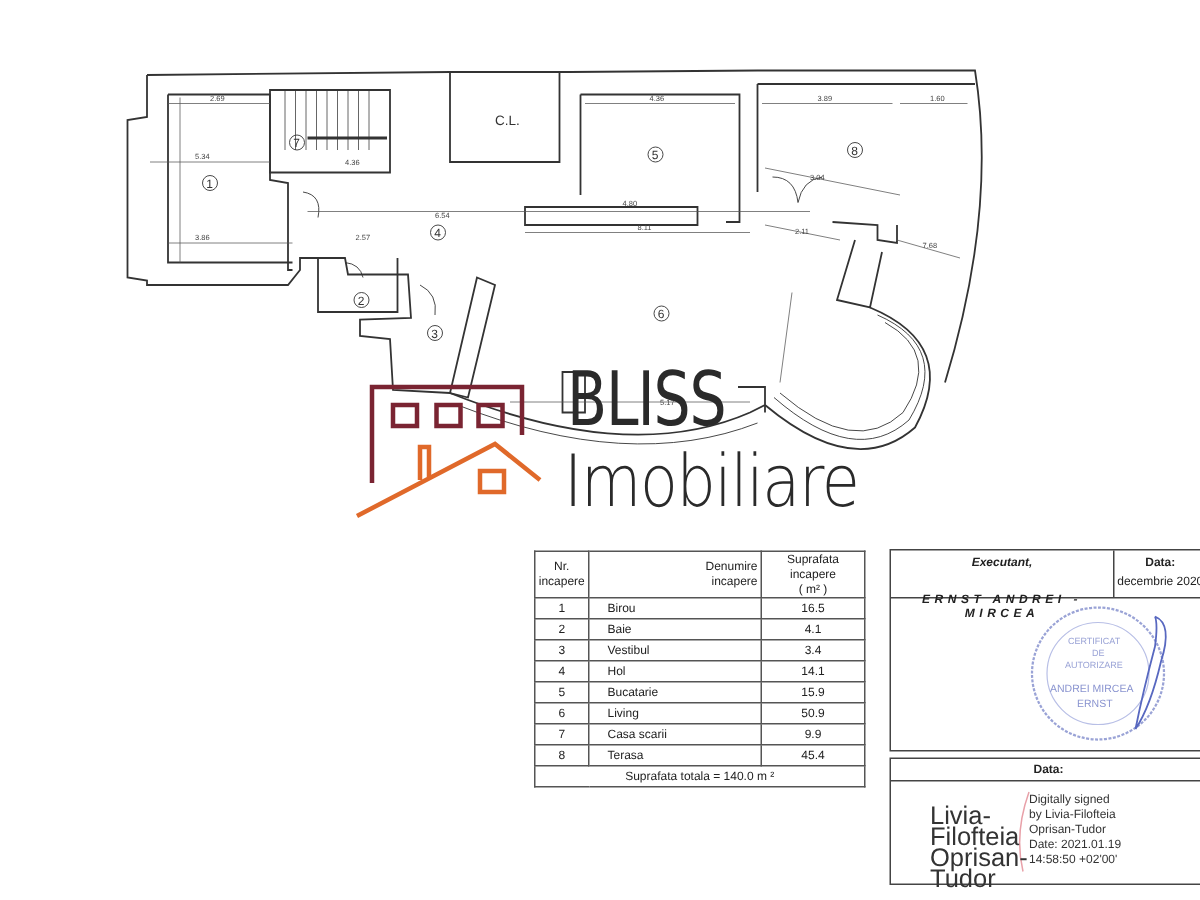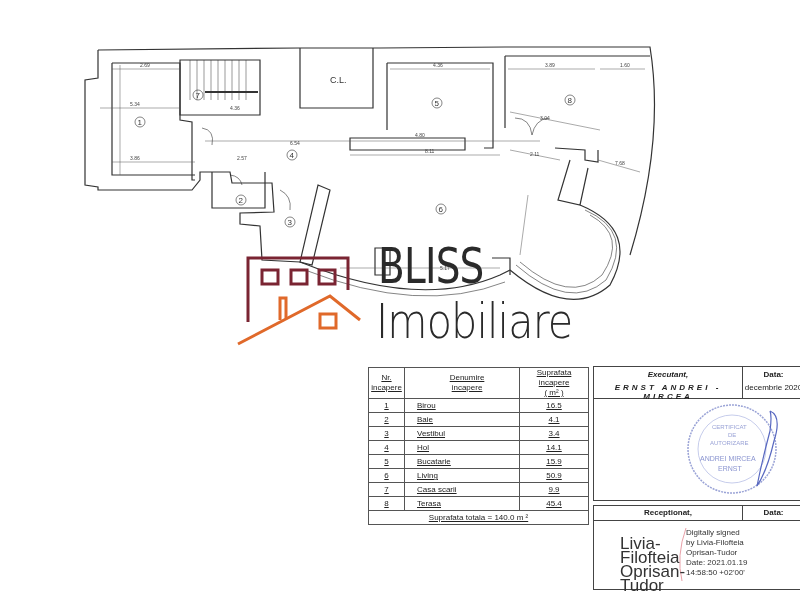--- a/index.html
+++ b/index.html
@@ -1,21 +1,21 @@
 <!DOCTYPE html>
 <html><head>
 <meta charset="utf-8">
 <style>
   html,body{margin:0;padding:0;background:#fff;}
   body{width:800px;height:600px;position:relative;overflow:hidden;font-family:"Liberation Sans",sans-serif;color:#222;}
   .plan{position:absolute;left:0;top:0;width:800px;height:360px;}
   .logo-text{position:absolute;font-family:"DejaVu Sans",sans-serif;font-weight:200;color:#2a2a2a;letter-spacing:-1px;}
   .logo-bliss{left:378px;top:240px;font-size:50px;line-height:52px;font-weight:normal;transform:scaleX(0.78);transform-origin:left top;}
   .logo-imob{left:376px;top:296px;font-size:48px;line-height:50px;transform:scaleX(0.86);transform-origin:left top;}
-  table.rooms{position:absolute;left:368px;top:367px;border-collapse:collapse;font-size:8px;text-decoration:underline;}
+  table.rooms{position:absolute;left:356px;top:367px;border-collapse:collapse;font-size:8px;}
   table.rooms td,table.rooms th{border:1px solid #555;padding:0 2px;height:13px;font-weight:normal;}
   table.rooms th{height:26px;text-align:center;line-height:10px;}
   .c1{width:31px;text-align:center;}
   .c2{width:100px;text-align:left;padding-left:12px !important;}
   .c3{width:64px;text-align:center;}
   .sum{text-align:center;font-weight:bold;}
   .box{position:absolute;border:1px solid #444;font-size:8px;}
   .exec{left:593px;top:366px;width:210px;height:133px;border-top:1px solid #444;}
   .exec .row1{display:flex;border-bottom:1px solid #444;height:31px;}
   .exec .left{width:148px;border-right:1px solid #444;text-align:center;font-style:italic;}
@@ -138,21 +138,21 @@
   </g>
 </svg>
 
 <div class="logo-text logo-bliss">BLISS</div>
 <div class="logo-text logo-imob">Imobiliare</div>
 
 <table class="rooms">
   <tbody>
       <tr>
     <th class="c1"><span>Nr.</span><br><span>incapere</span></th>
-    <th class="c2" style="text-align:center"><span>Denumire</span><br><span>incapere</span></th>
+    <th class="c2" style="text-align:right"><span>Denumire</span><br><span>incapere</span></th>
     <th class="c3"><span>Suprafata incapere</span><br><span>( m² )</span></th>
   </tr>
   <tr>
         <td class="c1">1</td>
         <td class="c2">Birou</td>
         <td class="c3">16.5</td>
       </tr>
   <tr>
         <td class="c1">2</td>
         <td class="c2">Baie</td>
@@ -191,42 +191,41 @@
   <tr>
         <td colspan="3" class="sum">Suprafata totala = 140.0 m ²</td>
       </tr>
 </tbody>
   </table>
 
 <div class="box exec">
   <div class="row1">
     <div class="left">
       <div class="bold" style="margin-top:3px">Executant,</div>
-      <div class="spaced" style="margin-top:4px">ERNST ANDREI - MIRCEA</div>
+      <div class="spaced" style="margin-top:16px">ERNST ANDREI - MIRCEA</div>
     </div>
     <div class="right">
       <div class="bold" style="margin-top:3px">Data:</div>
       <div style="margin-top:4px">decembrie 2020</div>
     </div>
   </div>
   <svg class="stamp" width="110" height="95" viewBox="0 0 110 95">
     <circle cx="50" cy="48" r="44" fill="none" stroke="#9aa3d6" stroke-width="1.5" stroke-dasharray="2 1"></circle>
     <circle cx="50" cy="48" r="34" fill="none" stroke="#b8bfe6" stroke-width="0.8"></circle>
     <text x="30" y="28" font-size="6" fill="#9aa3d6" font-family="Liberation Sans, sans-serif">CERTIFICAT</text>
     <text x="46" y="36" font-size="6" fill="#9aa3d6" font-family="Liberation Sans, sans-serif">DE</text>
     <text x="28" y="44" font-size="6" fill="#9aa3d6" font-family="Liberation Sans, sans-serif">AUTORIZARE</text>
     <text x="18" y="60" font-size="7" fill="#8a94d0" font-family="Liberation Sans, sans-serif">ANDREI MIRCEA</text>
     <text x="36" y="70" font-size="7" fill="#8a94d0" font-family="Liberation Sans, sans-serif">ERNST</text>
     <path d="M88 10 Q100 15 92 40 Q85 70 75 85 Q80 60 88 30 Q90 15 88 10" fill="none" stroke="#5868c0" stroke-width="1.2"></path>
   </svg>
 </div>
 
 <div class="box recv">
   <div class="row1">
-    <div class="left">Receptionat,</div>
     <div class="right">Data:</div>
   </div>
   <svg style="position:absolute;left:80px;top:20px" width="20" height="60">
     <path d="M12 2 Q2 30 8 55" stroke="#e8a0a8" stroke-width="1" fill="none"></path>
   </svg>
   <div class="signer">
     <div>Livia-</div>
     <div>Filofteia</div>
     <div>Oprisan-</div>
     <div>Tudor</div>

